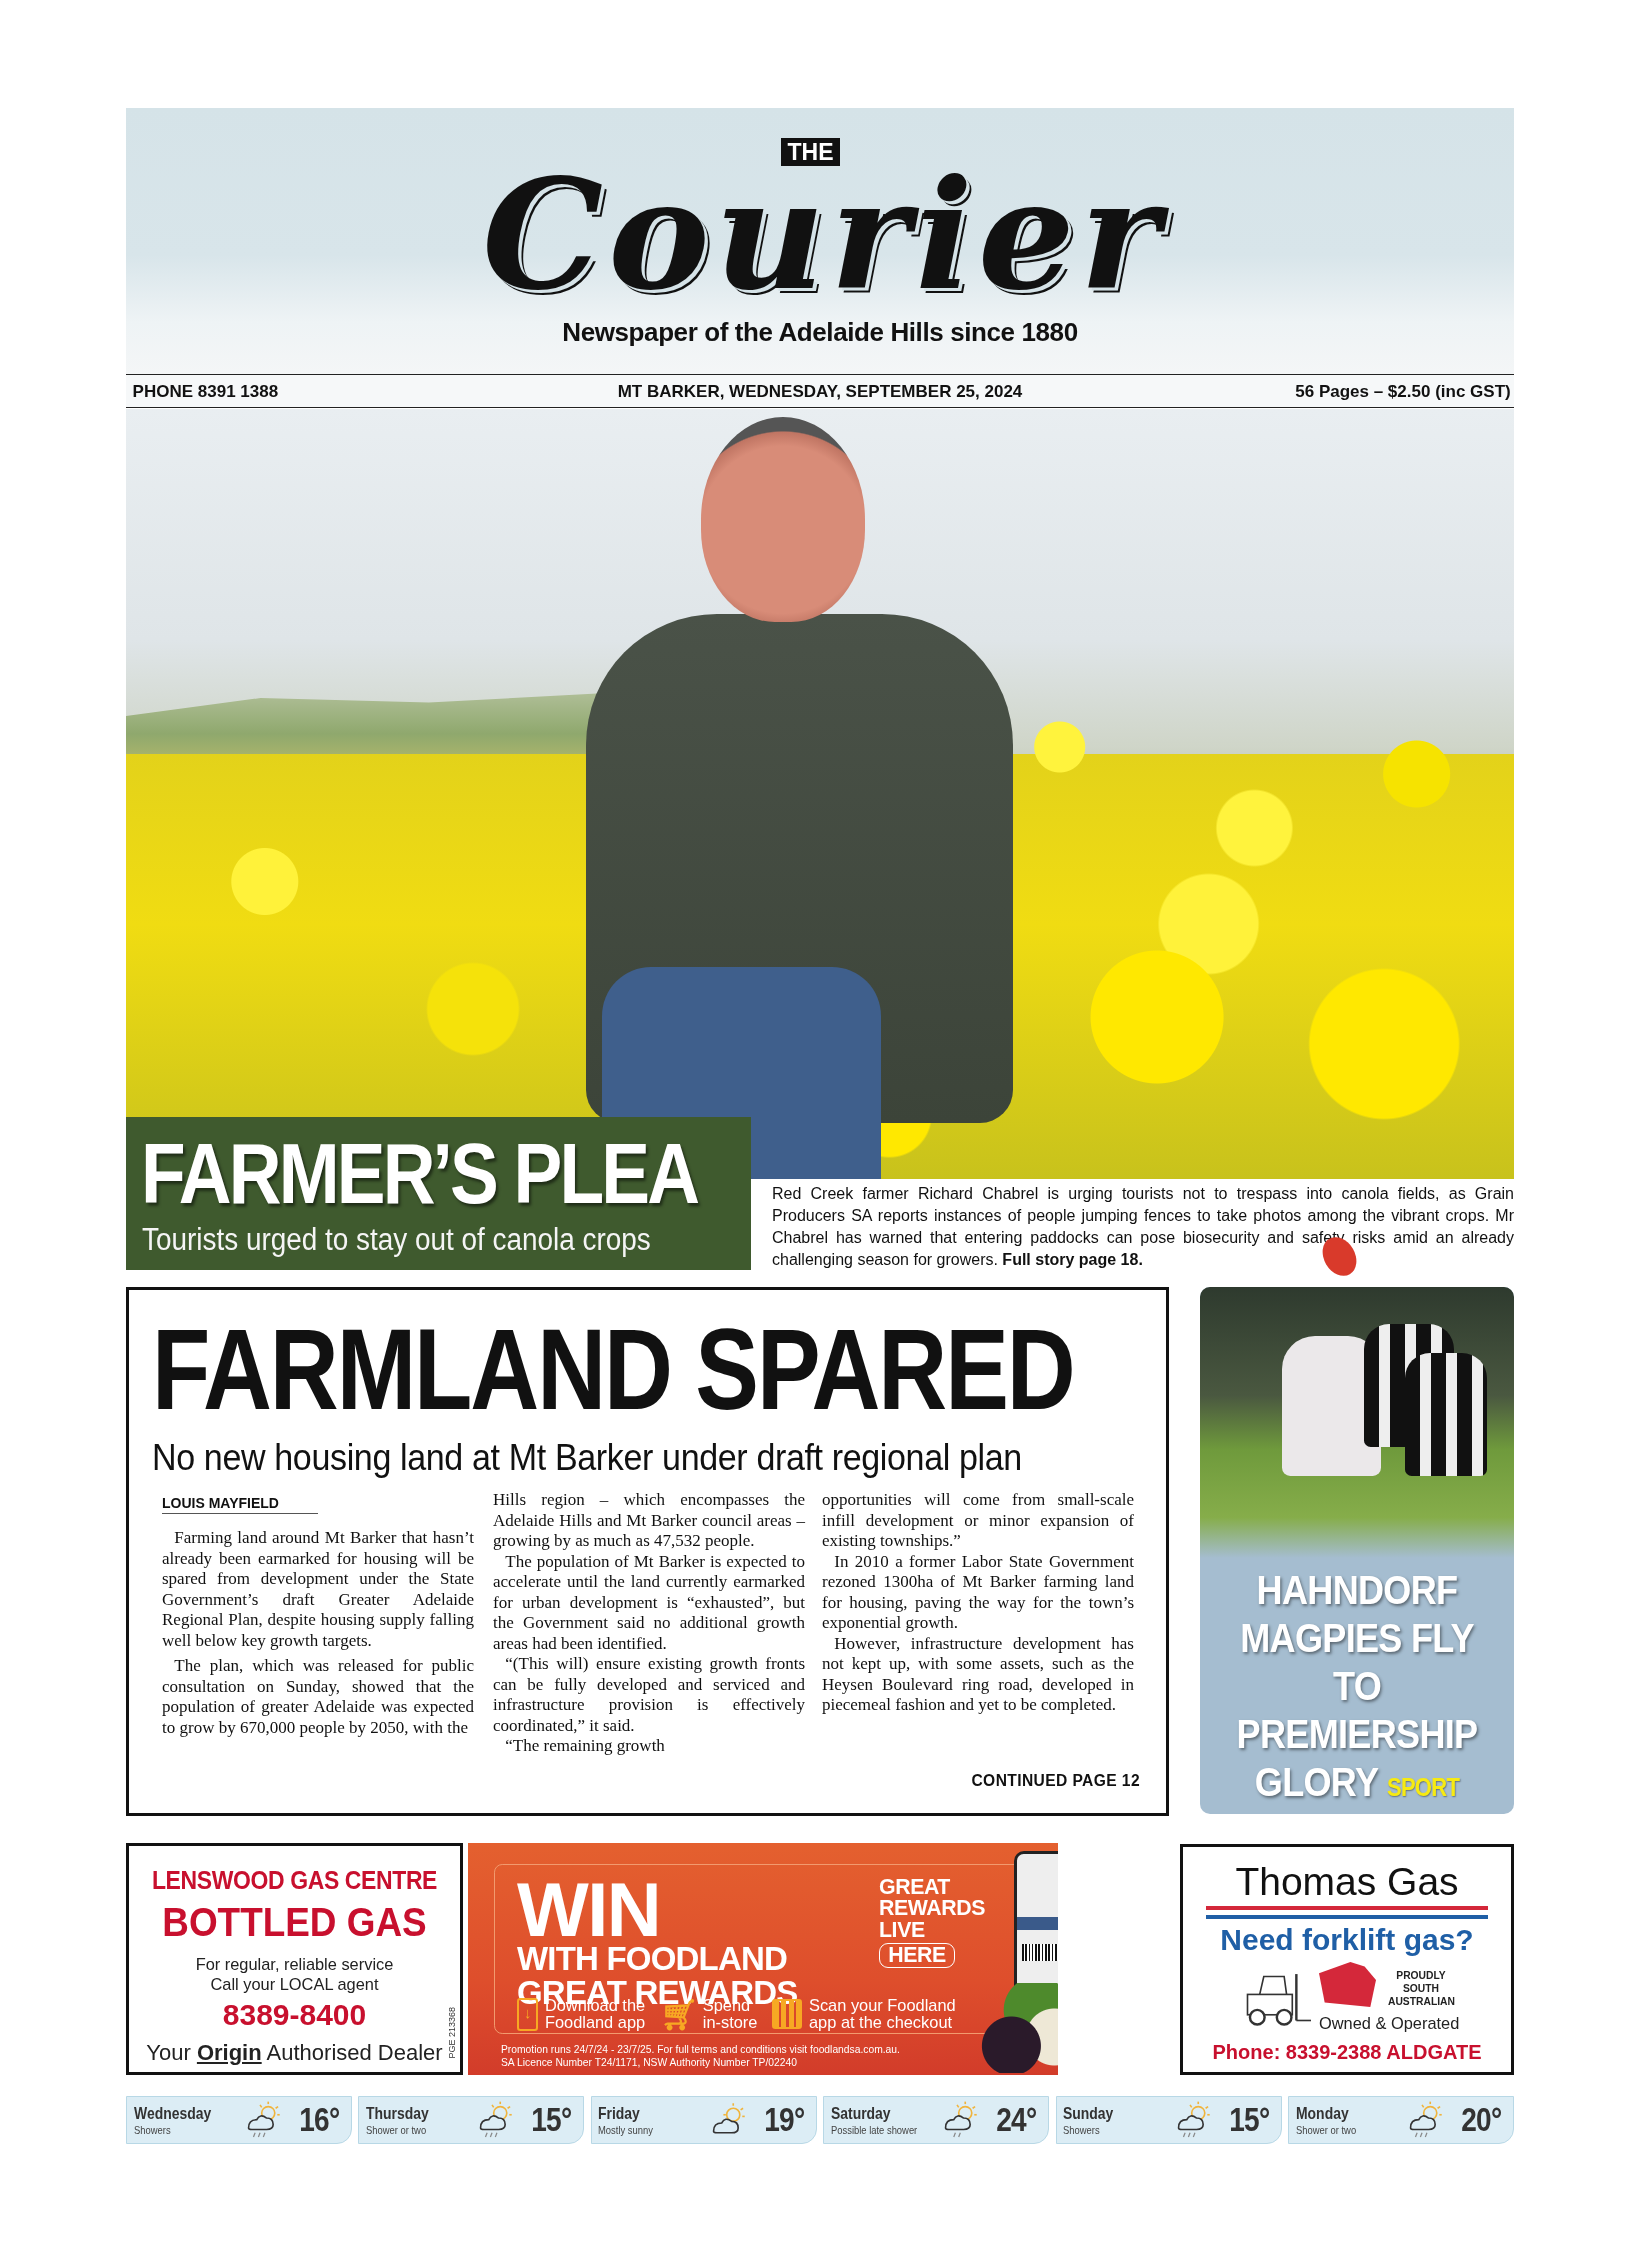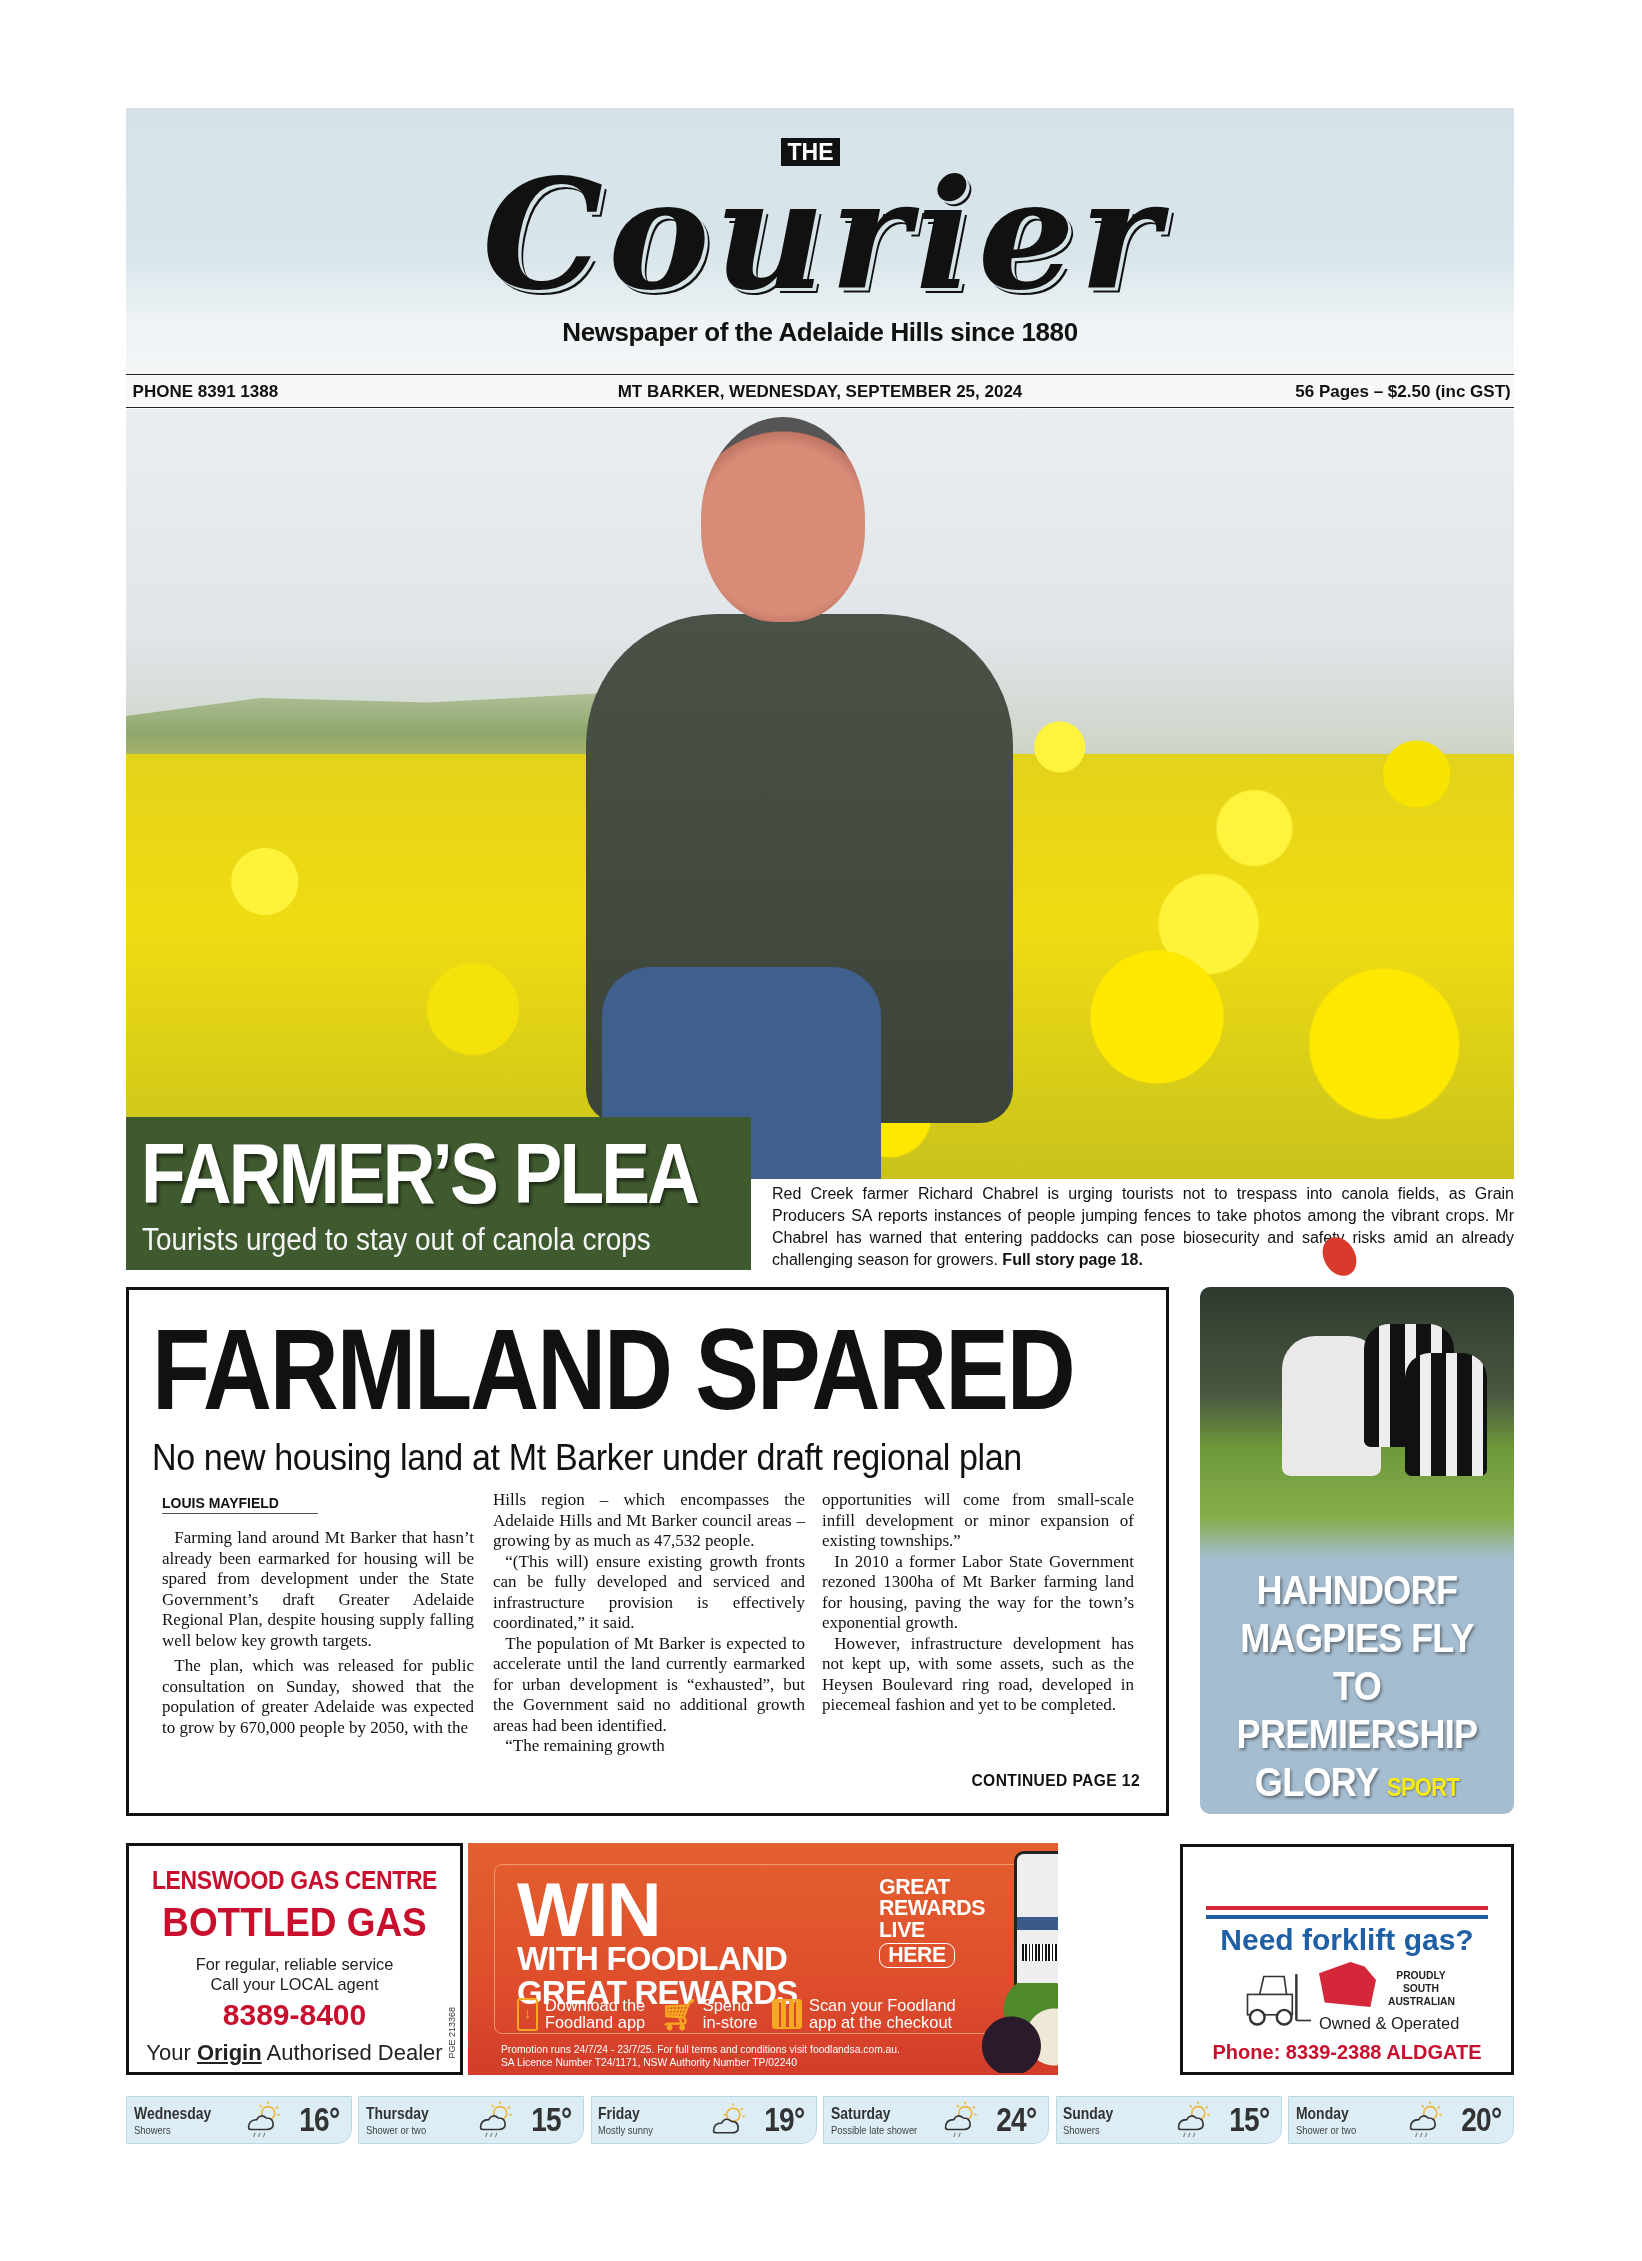--- a/index.html
+++ b/index.html
@@ -179,22 +179,22 @@
 <article class="lead">
   <h1 class="lead-headline" style="margin:0">FARMLAND SPARED</h1>
   <div class="lead-sub">No new housing land at Mt Barker under draft regional plan</div>
   <div class="byline">LOUIS MAYFIELD</div>
   <div class="col col1">
     <p>Farming land around Mt Barker that hasn’t already been earmarked for housing will be spared from development under the State Government’s draft Greater Adelaide Regional Plan, despite housing supply falling well below key growth targets.</p>
     <p style="margin-top:5px">The plan, which was released for public consultation on Sunday, showed that the population of greater Adelaide was expected to grow by 670,000 people by 2050, with the</p>
   </div>
   <div class="col col2">
     <p class="cont">Hills region – which encompasses the Adelaide Hills and Mt Barker council areas – growing by as much as 47,532 people.</p>
+    <p>The population of Mt Barker is expected to accelerate until the land currently earmarked for urban development is “exhausted”, but the Government said no additional growth areas had been identified.</p>
     <p>“(This will) ensure existing growth fronts can be fully developed and serviced and infrastructure provision is effectively coordinated,” it said.</p>
-    <p>The population of Mt Barker is expected to accelerate until the land currently earmarked for urban development is “exhausted”, but the Government said no additional growth areas had been identified.</p>
     <p>“The remaining growth</p>
   </div>
   <div class="col col3">
     <p class="cont">opportunities will come from small-scale infill development or minor expansion of existing townships.”</p>
     <p>In 2010 a former Labor State Government rezoned 1300ha of Mt Barker farming land for housing, paving the way for the town’s exponential growth.</p>
     <p>However, infrastructure development has not kept up, with some assets, such as the Heysen Boulevard ring road, developed in piecemeal fashion and yet to be completed.</p>
   </div>
   <div class="continued">CONTINUED PAGE 12</div>
 </article>
 
@@ -266,20 +266,21 @@
       </div>
     </div>
   <div class="fl-veg"></div>
   <div class="fl-terms">
     <div>Promotion runs 24/7/24 - 23/7/25. For full terms and conditions visit foodlandsa.com.au.</div>
     <div>SA Licence Number T24/1171, NSW Authority Number TP/02240</div>
   </div>
 </div>
 
 <div class="ad-thomas">
+  <div class="tg-title">Thomas Gas</div>
   <div class="tg-red"></div>
   <div class="tg-blue"></div>
   <div class="tg-q">Need forklift gas?</div>
   <svg class="tg-fork" viewBox="0 0 90 70">
     <rect x="10" y="30" width="55" height="25" fill="#fff" stroke="#333" stroke-width="2"></rect>
     <path d="M25 30 L30 8 L55 8 L58 30" fill="none" stroke="#333" stroke-width="2"></path>
     <line x1="70" y1="5" x2="70" y2="62" stroke="#333" stroke-width="3"></line>
     <line x1="70" y1="62" x2="88" y2="62" stroke="#333" stroke-width="2"></line>
     <circle cx="22" cy="58" r="9" fill="#fff" stroke="#333" stroke-width="3"></circle>
     <circle cx="55" cy="58" r="9" fill="#fff" stroke="#333" stroke-width="3"></circle>

